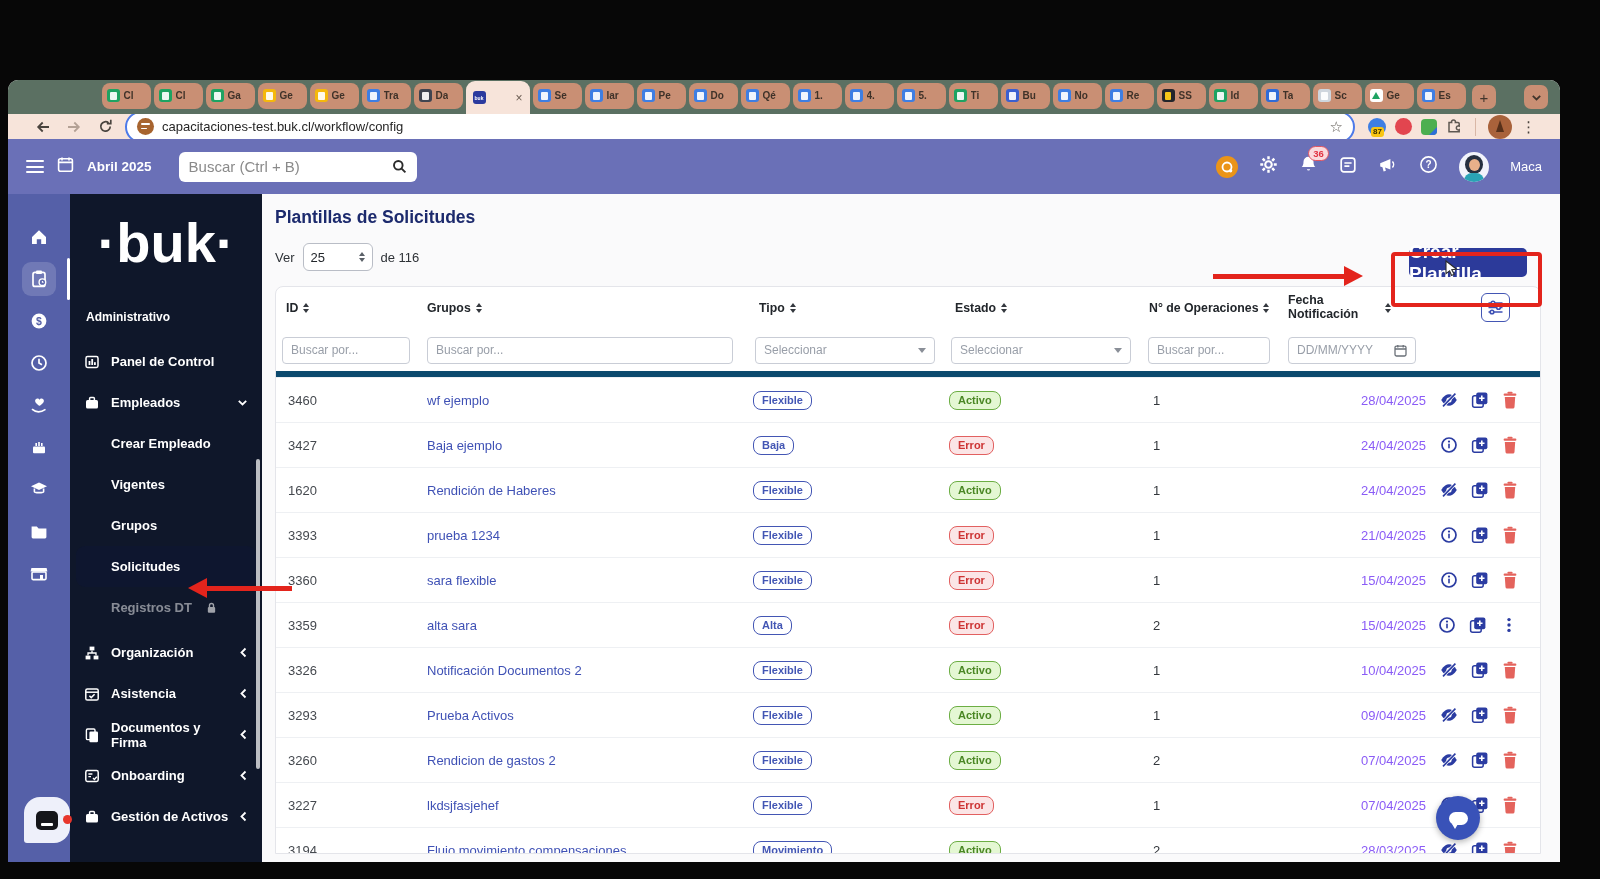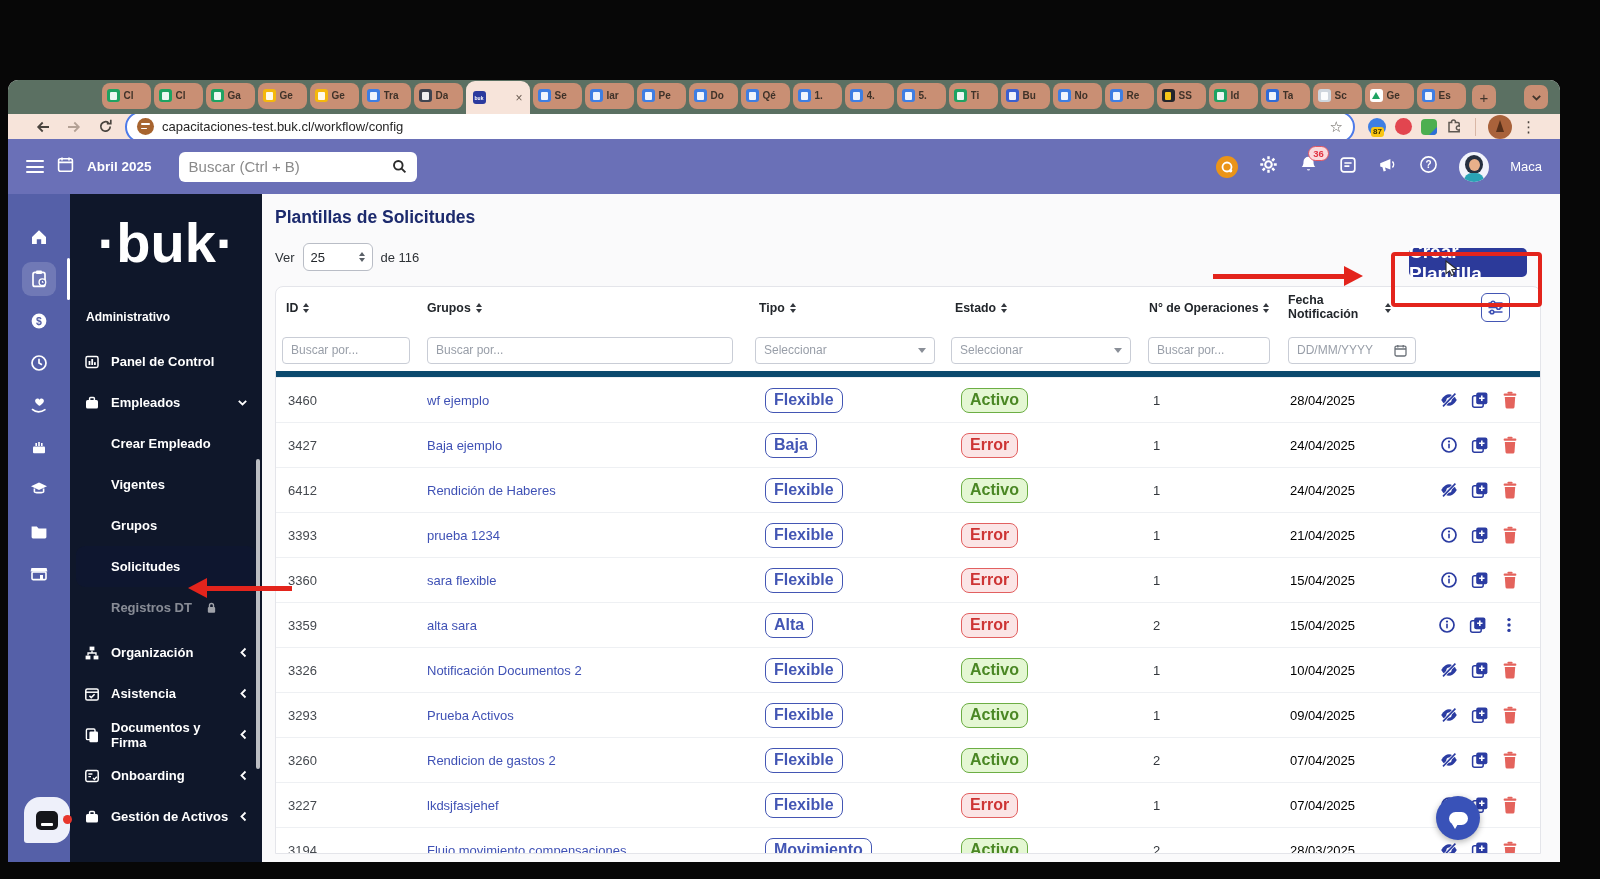--- a/index.html
+++ b/index.html
@@ -110,26 +110,26 @@
   .sort{display:inline-flex;flex-direction:column;gap:1.5px;margin-left:5px;}
   .sort i{width:0;height:0;border-left:3.5px solid transparent;border-right:3.5px solid transparent;}
   .sort .u{border-bottom:4.5px solid #34383e;} .sort .d{border-top:4.5px solid #34383e;}
   .tfilter{height:42px;align-items:center;border-bottom:6px solid #0c4a6e;}
   .fin{height:27px;border:1px solid #c9cdd6;border-radius:4px;background:#fff;display:flex;align-items:center;
     padding:0 8px;font-size:12px;color:#989ea8;box-sizing:border-box;justify-content:space-between;gap:4px;}
   .fin .cdown{width:0;height:0;border-left:4px solid transparent;border-right:4px solid transparent;border-top:5px solid #8a8f98;}
   .trow{height:44px;align-items:center;border-top:1px solid #eef0f3;font-size:13px;}
   .cid{padding-left:12px;color:#45494f;}
   .cname{padding-left:10px;color:#3f51b5;white-space:nowrap;overflow:hidden;}
-  .pill{display:inline-block;margin-left:16px;font-size:16px;font-weight:bold;border-radius:8px;padding:2.5px 8px;}
+  .pill{display:inline-block;margin-left:4px;font-size:11px;font-weight:bold;border-radius:8px;padding:2.5px 8px;}
   .pill-tipo{border:1.5px solid #4356b4;color:#4356b4;background:#fff;}
   .pill-success{background:#e4f7d3;border:1.5px solid #6cae44;color:#4a8724;}
   .pill-danger{background:#fbe5e6;border:1.5px solid #e26060;color:#cd3434;}
   .cops{padding-left:14px;color:#33373c;}
-  .cdate{padding-left:12px;color:#000000;}
+  .cdate{padding-left:12px;color:#8b5cf6;text-align:right;}
   .cact{display:flex;justify-content:flex-end;align-items:center;padding-right:22px;gap:13px;}
   .aic{display:flex;align-items:center;}
   .tunebtn{position:absolute;top:6px;right:30px;width:29px;height:29px;border:1.5px solid #4356b4;border-radius:6px;
     background:#fff;display:flex;align-items:center;justify-content:center;box-sizing:border-box;}
 
   
   .annobox{position:absolute;left:1391px;top:252px;width:151px;height:55px;border:4px solid #e3241c;border-radius:4px;box-sizing:border-box;z-index:7;}
   .aline{position:absolute;background:#e3241c;z-index:7;}
   .ahead-r{position:absolute;width:0;height:0;border-top:10px solid transparent;border-bottom:10px solid transparent;border-left:19px solid #e3241c;z-index:7;}
   .ahead-l{position:absolute;width:0;height:0;border-top:10px solid transparent;border-bottom:10px solid transparent;border-right:19px solid #e3241c;z-index:7;}
@@ -774,21 +774,21 @@
                   <span class="aic">
                     <svg width="16" height="18" viewBox="0 0 16 18">
                       <rect x="5.4" y="0.8" width="5.2" height="2" rx="1" fill="#e4635c"></rect>
                       <rect x="1.6" y="2.6" width="12.8" height="2.2" rx="1.1" fill="#e4635c"></rect>
                       <path d="M2.8 6 h10.4 l-.7 10 a1.6 1.6 0 0 1 -1.6 1.5 H5.1 a1.6 1.6 0 0 1 -1.6 -1.5 Z" fill="#e4635c"></path>
                     </svg>
                   </span>
                 </div>
               </div>
               <div class="trow grid7">
-                <div class="cid">6412</div>
+                <div class="cid">1620</div>
                 <div class="cname">Rendición de Haberes</div>
                 <div><span class="pill pill-tipo">Flexible</span></div>
                 <div><span class="pill pill-success">Activo</span></div>
                 <div class="cops">1</div>
                 <div class="cdate">24/04/2025</div>
                 <div class="cact">
                   <span class="aic">
                     <svg width="18" height="18" viewBox="0 0 18 18">
                       <path d="M1.2 9 C3.8 4.8 6.6 3.2 9 3.2 s5.2 1.6 7.8 5.8 C14.2 13.2 11.4 14.8 9 14.8 S3.8 13.2 1.2 9 Z" fill="#2b3ca2"></path>
                       <circle cx="9" cy="9" r="2.6" fill="#fff"></circle>

